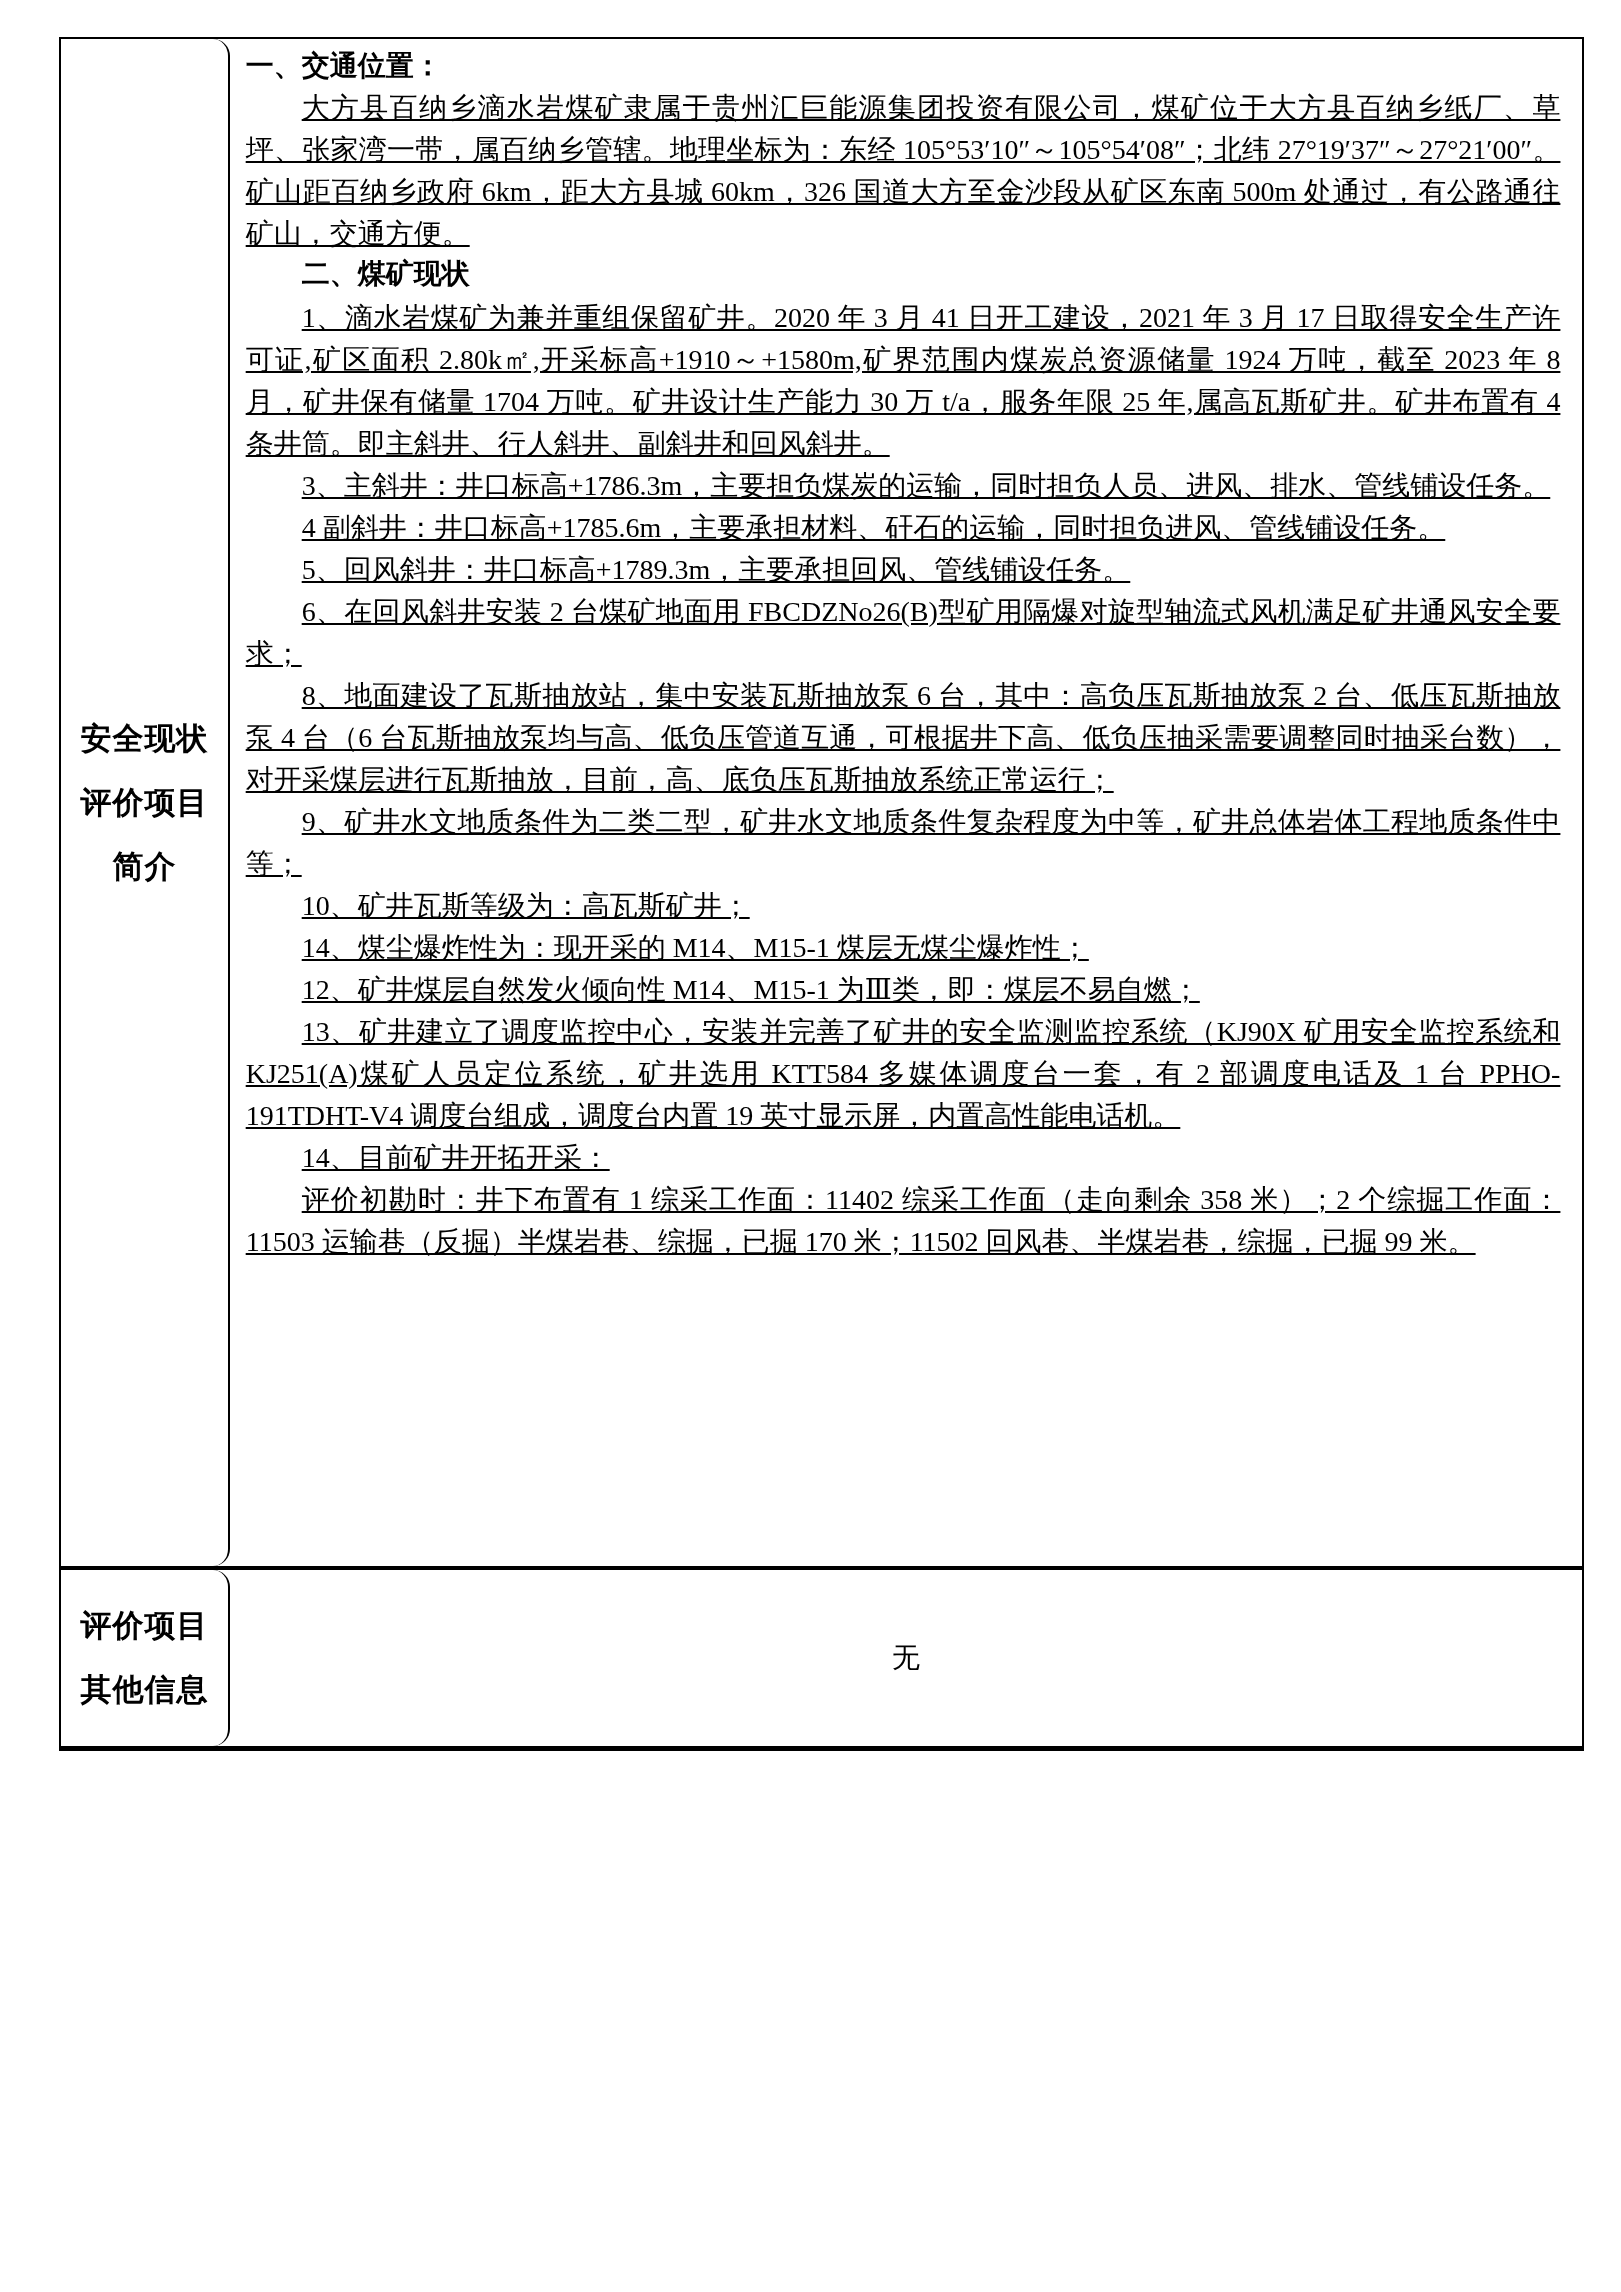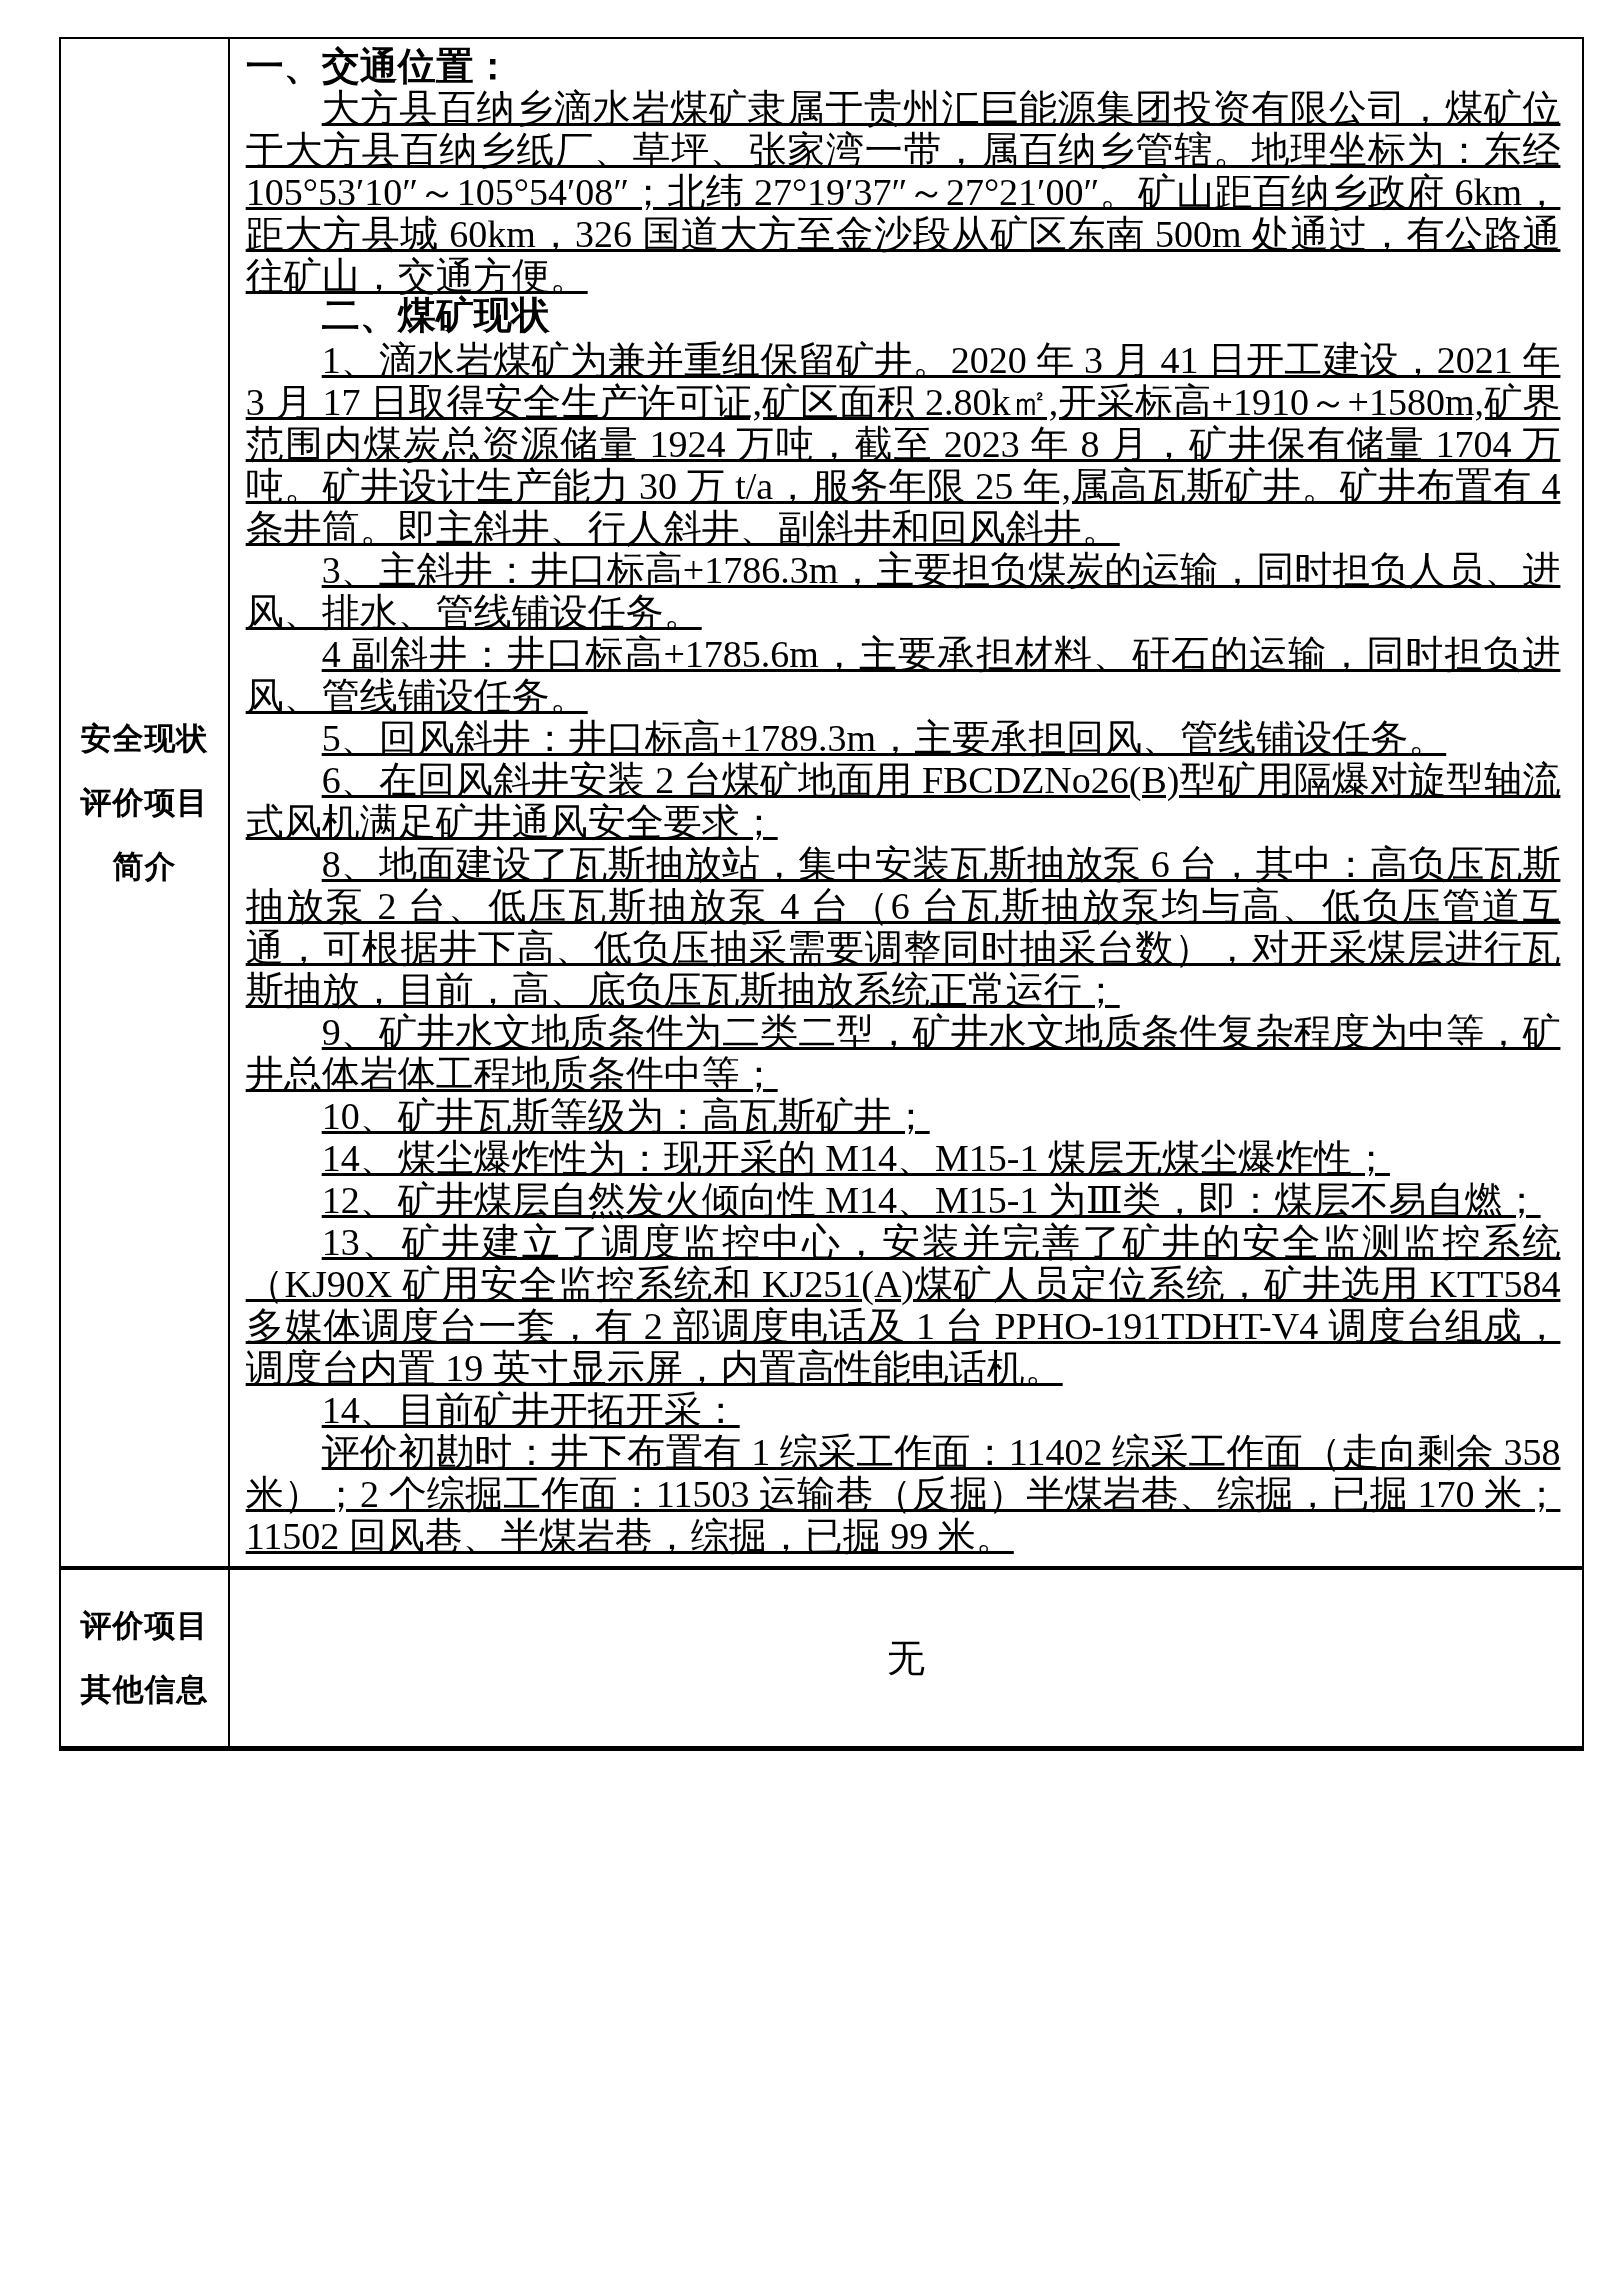--- a/index.html
+++ b/index.html
@@ -40,31 +40,32 @@
     flex: 0 0 169px;
     border-right: 2.9px solid #000;
     box-sizing: border-box;
     display: flex;
     flex-direction: column;
     justify-content: center;
     align-items: center;
     font-weight: bold;
     font-size: 31px;
     overflow: hidden;
+    border-radius: 17px;
   }
   .label-line {
     line-height: 64px;
     white-space: nowrap;
     letter-spacing: 1px;
   }
   .content-cell {
     flex: 1;
     box-sizing: border-box;
     padding: 5.9px 21.6px 3.9px 15.7px;
-    font-size: 38px;
+    font-size: 28px;
     line-height: 42px;
     text-align: justify;
     overflow: hidden;
   }
   .content-cell p {
     margin: 0;
     padding: 0;
   }
   .section-heading {
     font-weight: bold;

